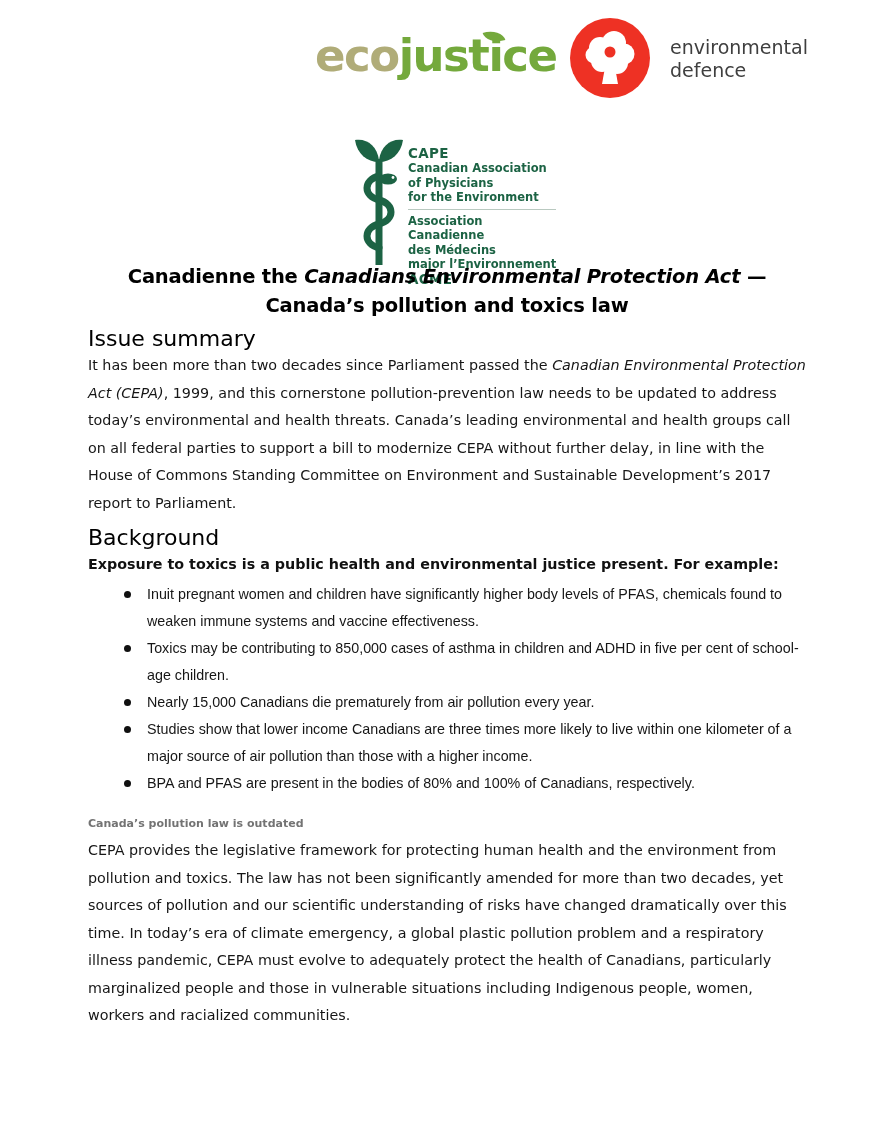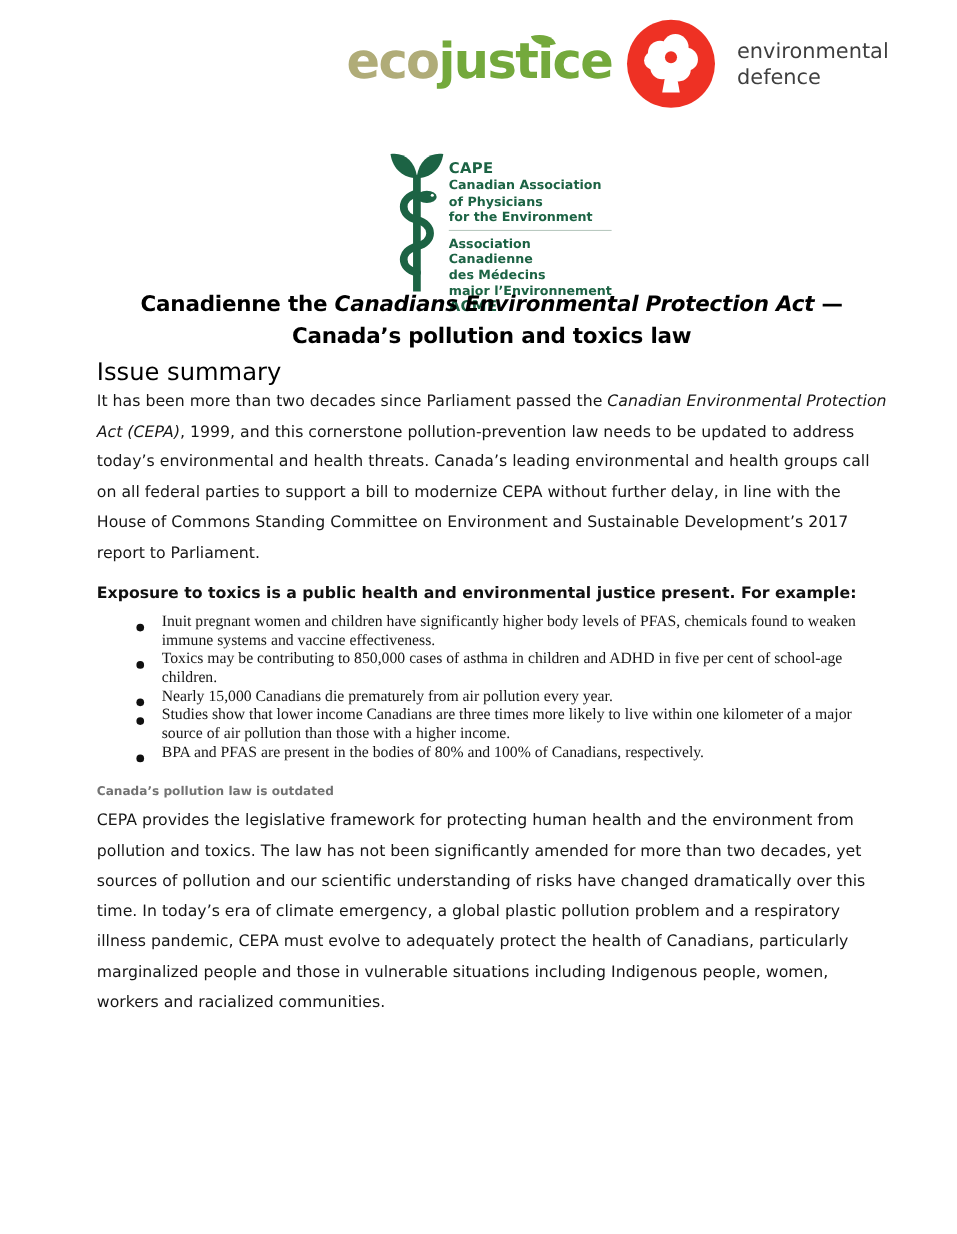--- a/index.html
+++ b/index.html
@@ -205,23 +205,23 @@
   }
 
   ul.bullets {
     list-style: none;
     margin: 4px 0 10px 0;
     padding: 0;
   }
   ul.bullets > li {
     position: relative;
     padding-left: 59px;
-    font-family: Liberation Serif, serif;
+    font-family: Liberation Sans, sans-serif;
     font-size: 14.3px;
-    line-height: 17px;
+    line-height: 27px;
     color: #161616;
     margin: 0;
   }
   ul.bullets > li .dot {
     position: absolute;
     left: 36px;
     top: 10px;
     width: 7px;
     height: 7px;
     border-radius: 50%;
@@ -287,20 +287,21 @@
   </div>
 </div>
 
 <div class="doc">
 
   <h1 class="doc-title"><span>Canadienne the </span><i>Canadians Environmental Protection Act</i><span> —</span><br><span>Canada’s pollution and toxics law</span></h1>
 
   <h2 class="section">Issue summary</h2>
   <p class="body"><span>It has been more than two decades since Parliament passed the </span><i>Canadian Environmental Protection Act (CEPA)</i><span>, 1999, and this cornerstone pollution-prevention law needs to be updated to address today’s environmental and health threats. Canada’s leading environmental and health groups call on all federal parties to support a bill to modernize CEPA without further delay, in line with the House of Commons Standing Committee on Environment and Sustainable Development’s 2017 report to Parliament.</span></p>
 
+  <h2 class="section">Background</h2>
   <p class="bold-lead">Exposure to toxics is a public health and environmental justice present. For example:</p>
 
   <ul class="bullets">
     <li><span class="dot"></span><span>Inuit pregnant women and children have significantly higher body levels of PFAS, chemicals found to weaken immune systems and vaccine effectiveness.</span></li>
     <li><span class="dot"></span><span>Toxics may be contributing to 850,000 cases of asthma in children and ADHD in five per cent of school-age children.</span></li>
     <li><span class="dot"></span><span>Nearly 15,000 Canadians die prematurely from air pollution every year.</span></li>
     <li><span class="dot"></span><span>Studies show that lower income Canadians are three times more likely to live within one kilometer of a major source of air pollution than those with a higher income.</span></li>
     <li><span class="dot"></span><span>BPA and PFAS are present in the bodies of 80% and 100% of Canadians, respectively.</span></li>
   </ul>
 

